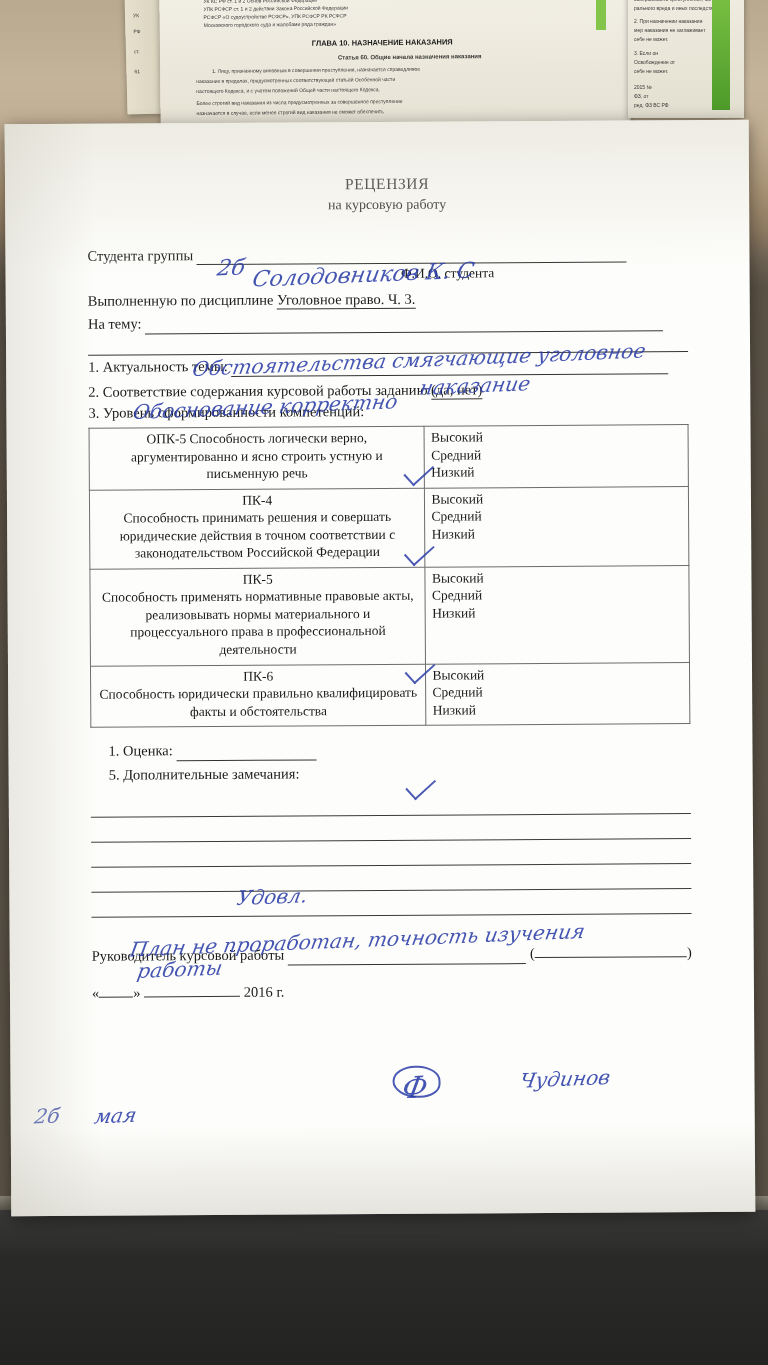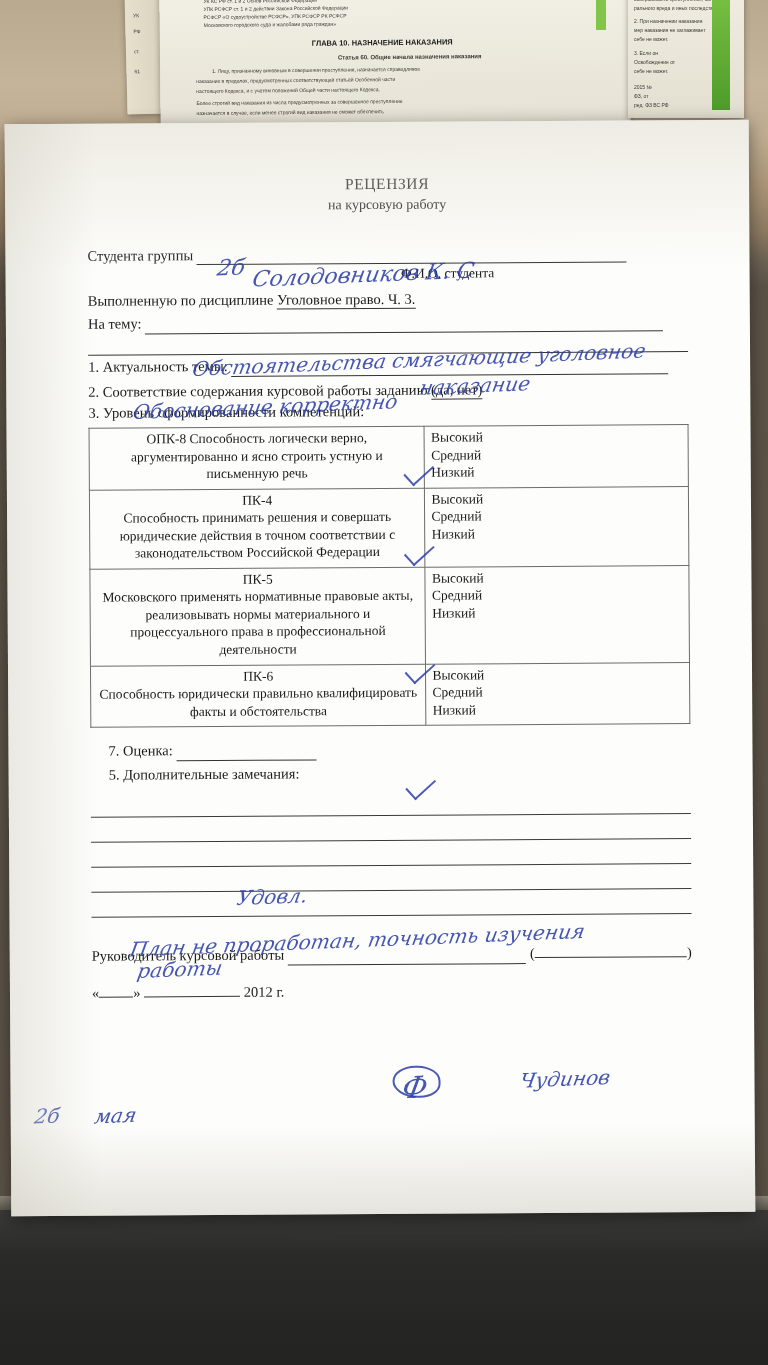--- a/index.html
+++ b/index.html
@@ -330,21 +330,21 @@
         </div>
 
         <div class="row" style="margin-top:2px;">
           <span>3. Уровень сформированности компетенций:</span>
         </div>
 
         <table class="comp">
           <tbody>
               <tr>
             <td class="desc">
-              <span>ОПК-8</span>
+              <span>ОПК-5</span>
               <span>Способность логически верно, аргументированно и ясно строить устную и письменную речь</span>
             </td>
             <td class="levels">
               <div>Высокий</div>
               <div>Средний</div>
               <div>Низкий</div>
             </td>
           </tr>
           <tr>
             <td class="desc">
@@ -353,21 +353,21 @@
             </td>
             <td class="levels">
               <div>Высокий</div>
               <div>Средний</div>
               <div>Низкий</div>
             </td>
           </tr>
           <tr>
             <td class="desc">
               <span class="code">ПК-5</span>
-              <span>Московского применять нормативные правовые акты, реализовывать нормы материального и процессуального права в профессиональной деятельности</span>
+              <span>Способность применять нормативные правовые акты, реализовывать нормы материального и процессуального права в профессиональной деятельности</span>
             </td>
             <td class="levels">
               <div>Высокий</div>
               <div>Средний</div>
               <div>Низкий</div>
             </td>
           </tr>
           <tr>
             <td class="desc">
               <span class="code">ПК-6</span>
@@ -376,21 +376,21 @@
             <td class="levels">
               <div>Высокий</div>
               <div>Средний</div>
               <div>Низкий</div>
             </td>
           </tr>
         </tbody>
           </table>
 
         <div class="row tail" style="padding-left:18px;">
-          <span>7. Оценка:</span>
+          <span>1. Оценка:</span>
           <span class="fill-line" style="width:140px;"></span>
         </div>
 
         <div class="row" style="margin-top:4px; padding-left:18px;">
           <span>5. Дополнительные замечания:</span>
         </div>
         <div class="blank-line" style="margin-top:8px;"></div>
         <div class="blank-line"></div>
         <div class="blank-line"></div>
         <div class="blank-line"></div>
@@ -398,21 +398,21 @@
 
         <div class="sign-row">
           <span class="sign-label">Руководитель курсовой работы</span>
           <span class="sign-line"></span>
           <span class="paren">(<span class="sign-line-2"></span>)</span>
         </div>
 
         <div class="date-row">
           <span>«</span><span class="date-blank"></span><span>»</span>
           <span class="date-blank2"></span>
-          <span>2012 г.</span>
+          <span>2016 г.</span>
         </div>
 
       </div>
 
       <div>
         <div class="hw hw-l hw-scrawl" style="left:212px; top:132px;">2б</div>
         <div class="hw hw-l hw-scrawl" style="left:248px; top:140px;">Солодовников К. С</div>
 
         <div class="hw hw-m hw-scrawl" style="left:188px; top:226px;">Обстоятельства смягчающие уголовное</div>
         <div class="hw hw-m hw-scrawl" style="left:414px; top:252px;">наказание</div>

